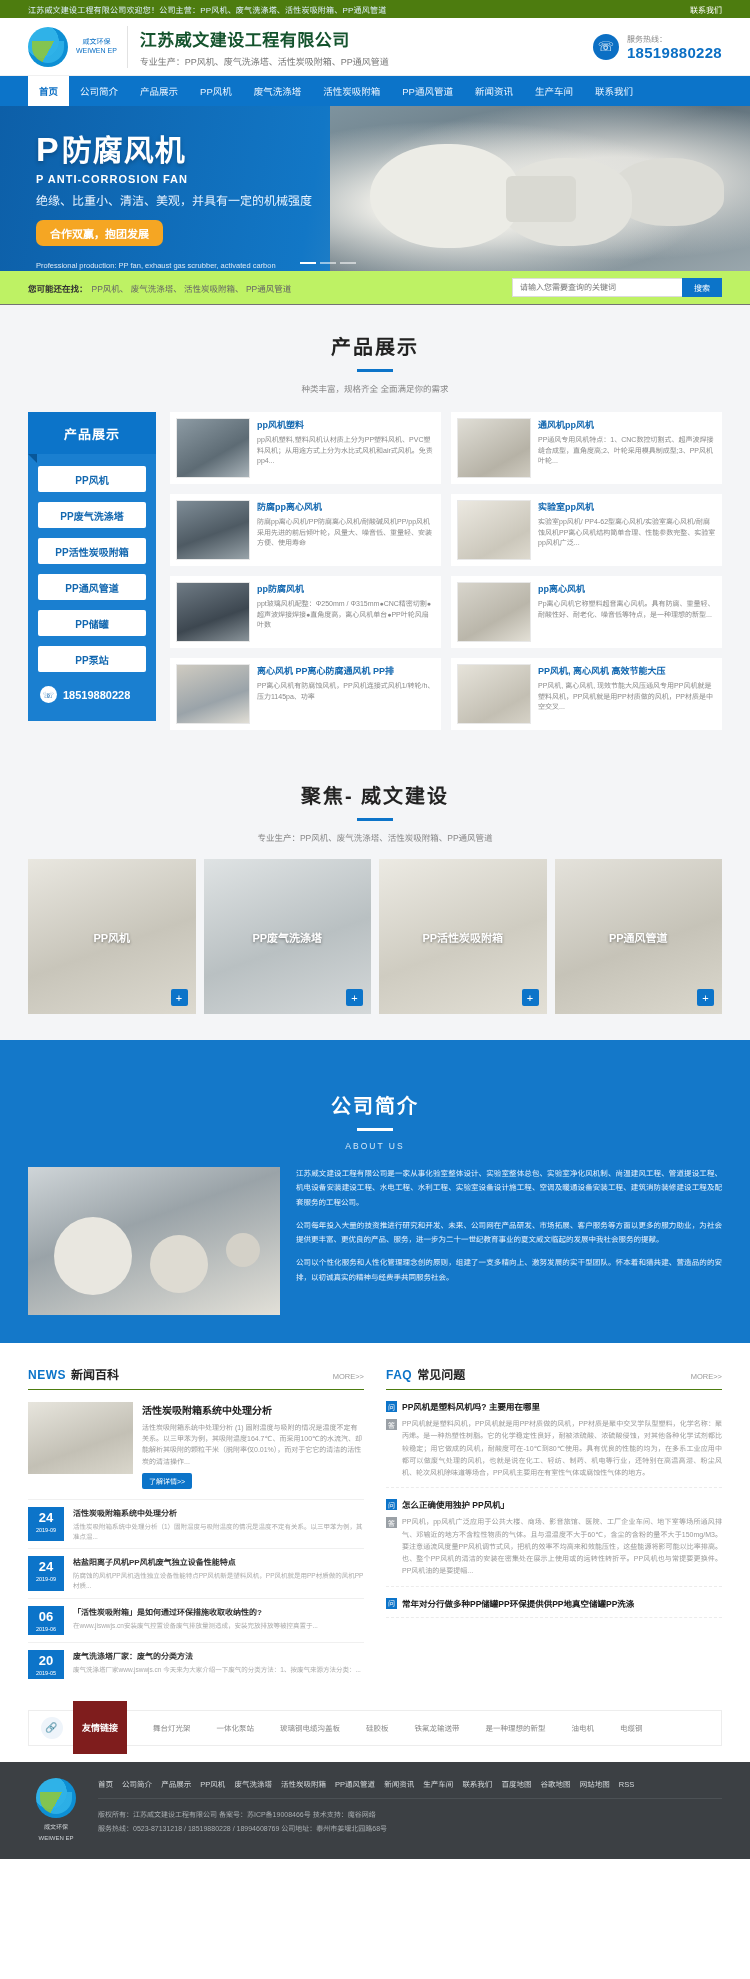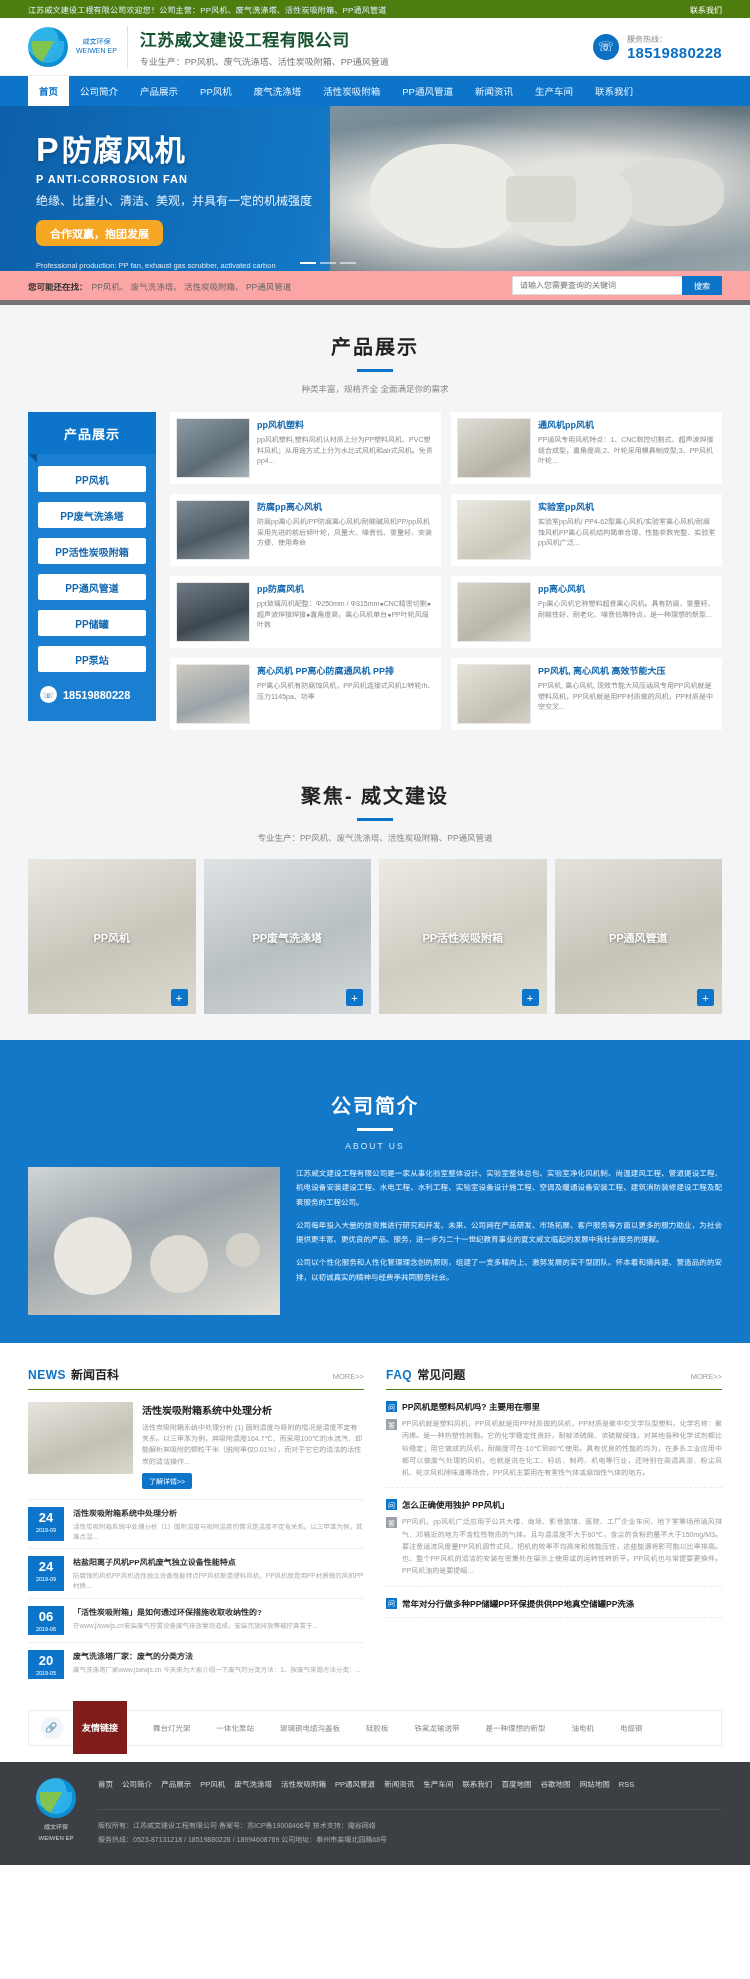--- a/index.html
+++ b/index.html
@@ -103,21 +103,21 @@
     font-size: 11px; padding: 5px 14px; border-radius: 7px; font-weight: bold;
   }
   .banner-en-sub { font-size: 7.5px; margin-top: 14px; color: #dbeaf7; line-height: 1.5; max-width: 250px; }
   .banner-dots { position:absolute; left: 300px; bottom: 7px; display:flex; gap:4px; }
   .banner-dots i { width: 16px; height: 2px; background: rgba(255,255,255,.55); display:block; }
   .banner-dots i.on { background:#fff; }
 
   
   .keyrow {
     height: 34px; display: flex; align-items: center; padding: 0 28px;
-    background: #fca5a5; border-bottom: 5px solid #737373; font-size: 8.5px; color: #666;
+    background: #bef264; border-bottom: 1px solid #737373; font-size: 8.5px; color: #666;
   }
   .keyrow b { color: #333; font-weight: bold; }
   .keyrow .kw { color: #666; margin-left: 4px; }
   .search-box { margin-left: auto; display: flex; height: 19px; }
   .search-box input {
     width: 170px; border: 1px solid #dcdcdc; border-right: none; font-size: 8px;
     padding: 0 7px; color: #999; outline: none;
   }
   .search-box button {
     width: 40px; background: #0c74c9; color: #fff; border: none; font-size: 8px; cursor: pointer;
@@ -262,21 +262,21 @@
     width: 40px; height: 40px; border-radius: 50%; margin: 0 auto;
     background: radial-gradient(circle at 35% 35%, #2fb2e8 0 45%, #0d8fd4 46% 100%);
     position: relative; overflow:hidden;
   }
   .f-logo .mark:after{
     content:""; position:absolute; left:4px; top:14px; width:32px; height:22px;
     background: linear-gradient(120deg,#8cc63f 0 50%, #2fb2e8 50% 100%);
     border-radius: 0 0 16px 16px; opacity:.9;
   }
   .f-logo .txt { font-size: 6px; color: #cfd3d6; margin-top: 4px; }
-  .f-nav { font-size: 7.5px; color: #d6dadd; padding-bottom: 20px; border-bottom: 1px solid #4c5155; }
+  .f-nav { font-size: 7.5px; color: #d6dadd; padding-bottom: 9px; border-bottom: 1px solid #4c5155; }
   .f-nav span { margin-right: 7px; }
   .f-lines { margin-top: 9px; font-size: 7px; line-height: 2; color: #a9aeb2; }
 </style>
 </head>
 <body>
 
 <div class="topbar">
   <span class="left">江苏威文建设工程有限公司欢迎您！公司主营：PP风机、废气洗涤塔、活性炭吸附箱、PP通风管道</span>
   <span class="right">联系我们</span>
 </div>

